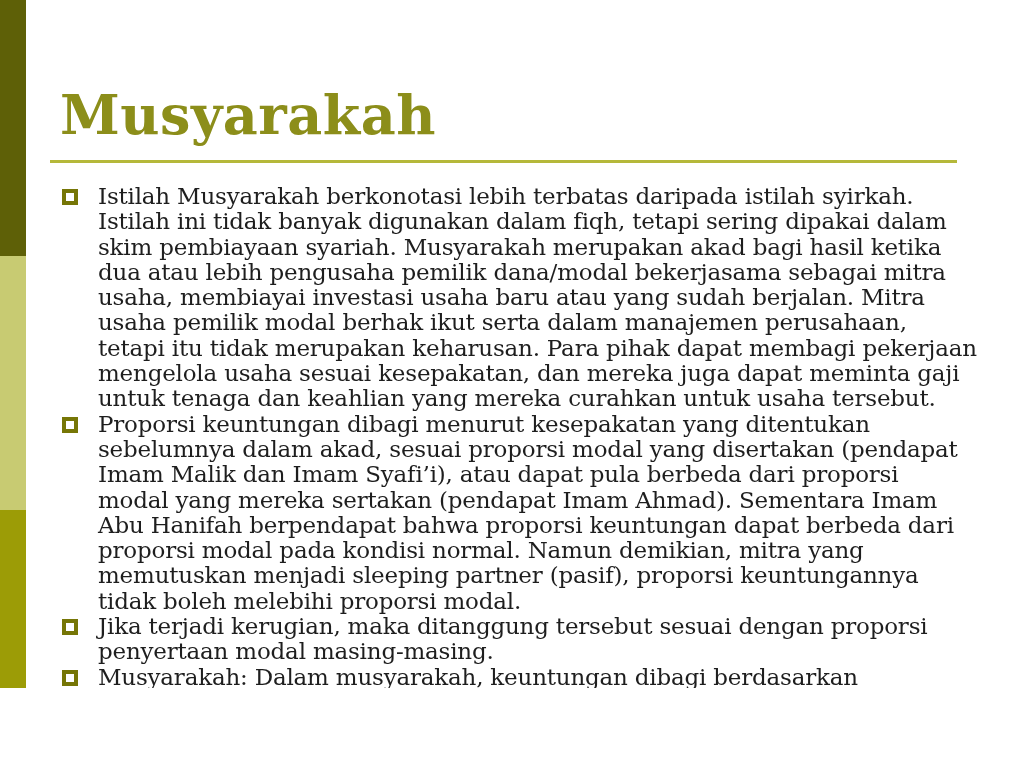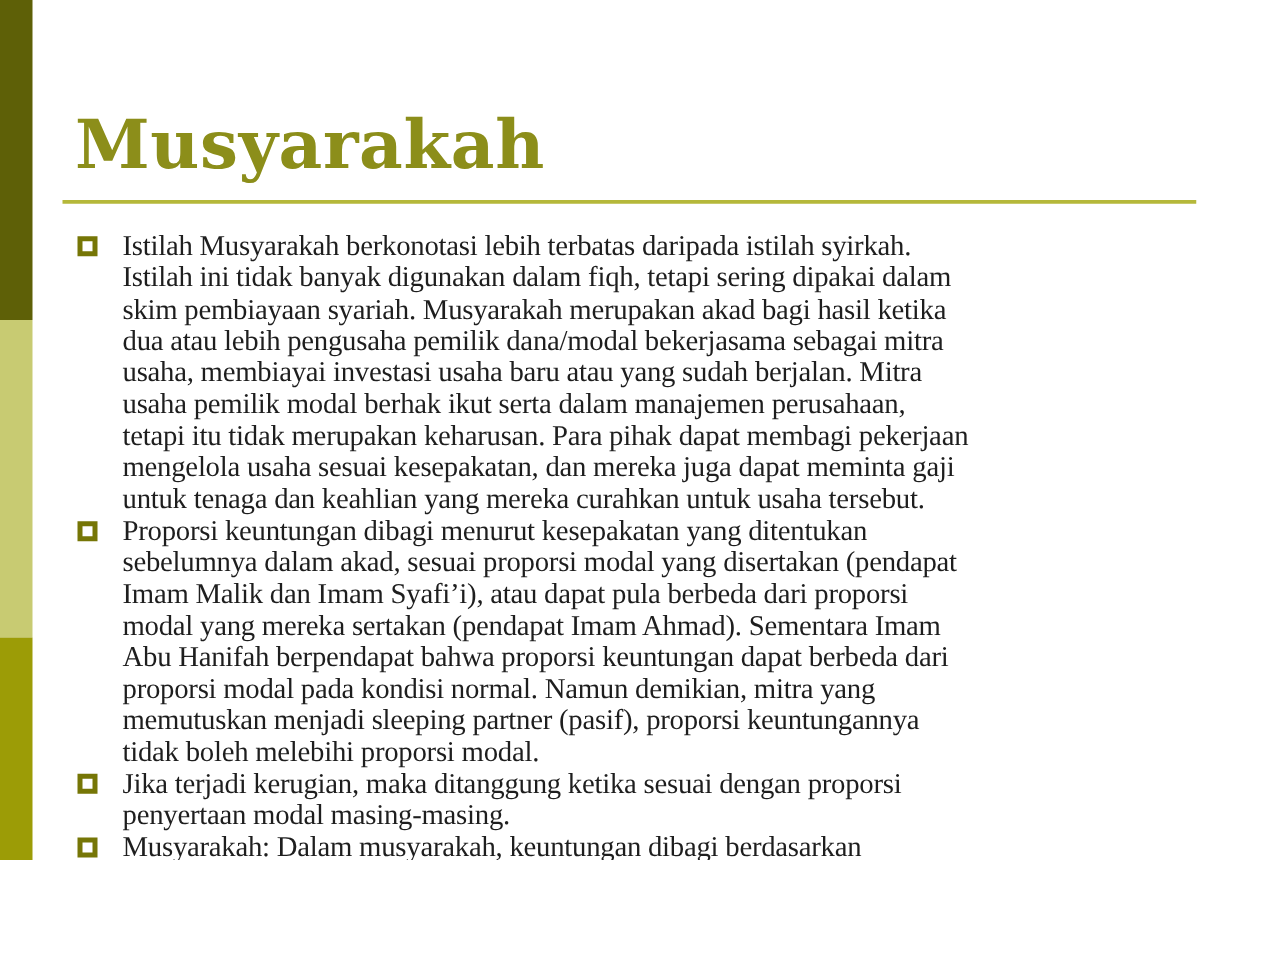--- a/index.html
+++ b/index.html
@@ -39,21 +39,20 @@
   .title-rule {
     position: absolute;
     left: 50px; top: 160px;
     width: 907px; height: 3px;
     background: var(--c-rule);
   }
   .bullet-list {
     position: absolute;
     left: 62px; top: 184px;
     width: 948px;
-    font-family: Liberation Serif, serif;
   }
   .bullet-item {
     display: flex;
     align-items: flex-start;
   }
   .bullet-square {
     flex: 0 0 auto;
     width: 16px; height: 16px;
     box-sizing: border-box;
     border: 4px solid var(--c-bullet);
@@ -102,21 +101,21 @@
 sebelumnya dalam akad, sesuai proporsi modal yang disertakan (pendapat
 Imam Malik dan Imam Syafi’i), atau dapat pula berbeda dari proporsi
 modal yang mereka sertakan (pendapat Imam Ahmad). Sementara Imam
 Abu Hanifah berpendapat bahwa proporsi keuntungan dapat berbeda dari
 proporsi modal pada kondisi normal. Namun demikian, mitra yang
 memutuskan menjadi sleeping partner (pasif), proporsi keuntungannya
 tidak boleh melebihi proporsi modal.</div>
       </div>
       <div class="bullet-item">
         <span class="bullet-square"></span>
-        <div class="bullet-text">Jika terjadi kerugian, maka ditanggung ketika sesuai dengan proporsi
+        <div class="bullet-text">Jika terjadi kerugian, maka ditanggung tersebut sesuai dengan proporsi
 penyertaan modal masing-masing.</div>
       </div>
       <div class="bullet-item">
         <span class="bullet-square"></span>
         <div class="bullet-text">Musyarakah: Dalam musyarakah, keuntungan dibagi berdasarkan
 kesepakatan para pihak, sedangkan kerugian ditanggung bersama sesuai
 dengan proporsi penyertaan modal masing-masing pihak.</div>
       </div>
     </div>
 </div>

